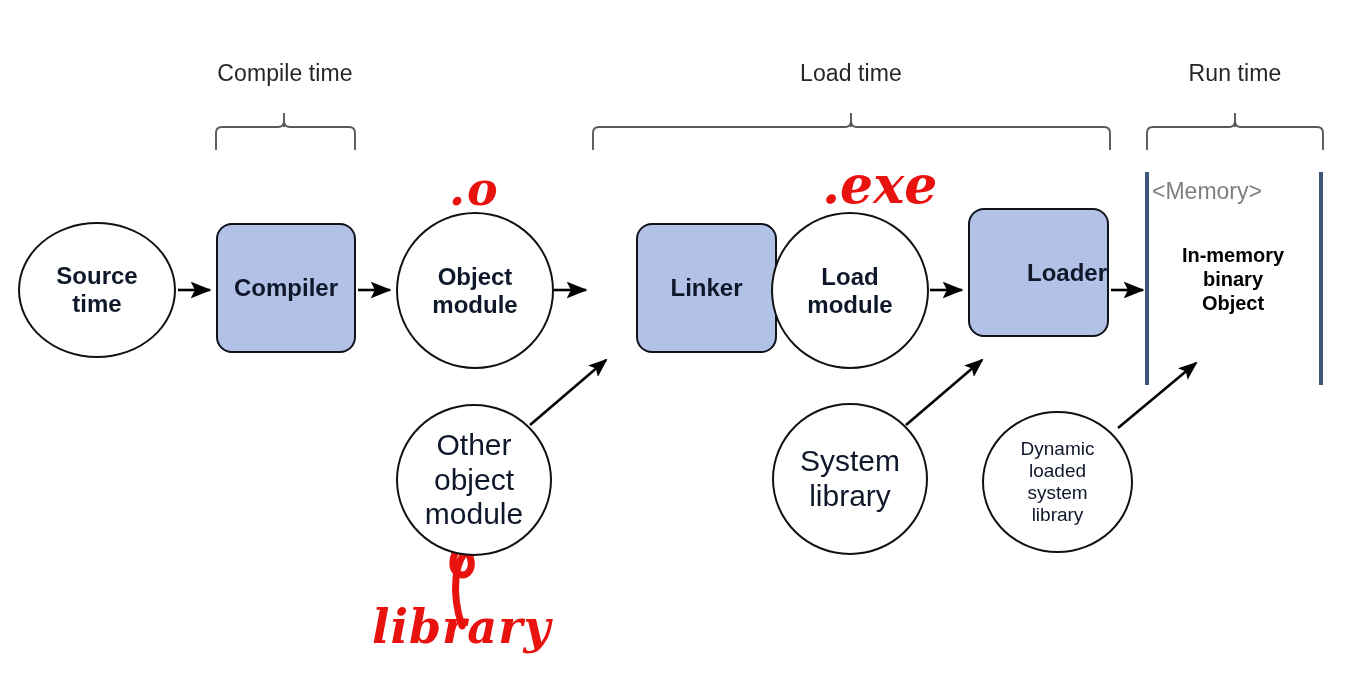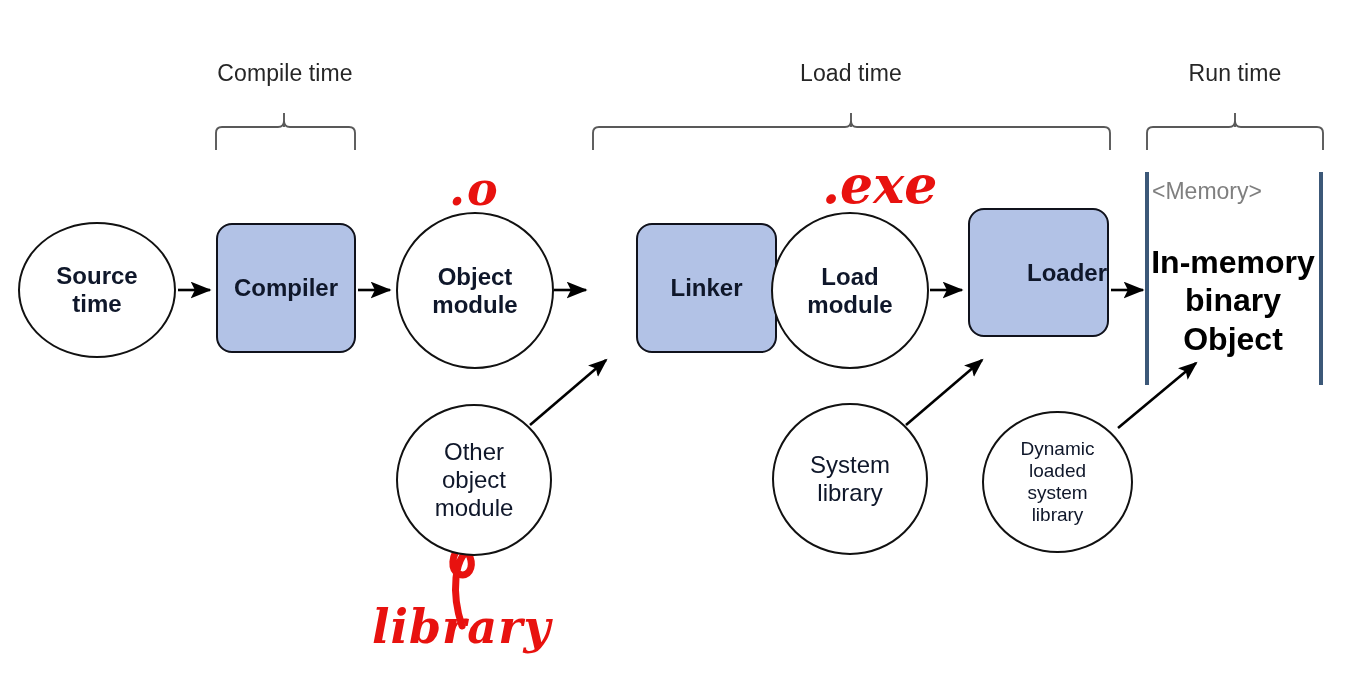--- a/index.html
+++ b/index.html
@@ -58,21 +58,21 @@
     line-height: 1.16;
     color: #0f172a;
     pointer-events: none;
   }
   .bold-text {
     font-weight: bold;
     font-size: 24px;
   }
   .reg-text {
     font-weight: normal;
-    font-size: 24px;
+    font-size: 30px;
   }
   .reg-text-sm {
     font-weight: normal;
     font-size: 19px;
   }
 
   
   .mem-line {
     position: absolute;
     width: 4px;
@@ -80,21 +80,21 @@
   }
   .mem-caption {
     position: absolute;
     font-size: 23px;
     color: #7f7f7f;
     text-align: left;
     white-space: nowrap;
   }
   .mem-title {
     position: absolute;
-    font-size: 32px;
+    font-size: 20px;
     font-weight: bold;
     color: #000000;
     text-align: center;
     line-height: 1.2;
   }
 
   
   .ink {
     position: absolute;
     color: #E8120F;

